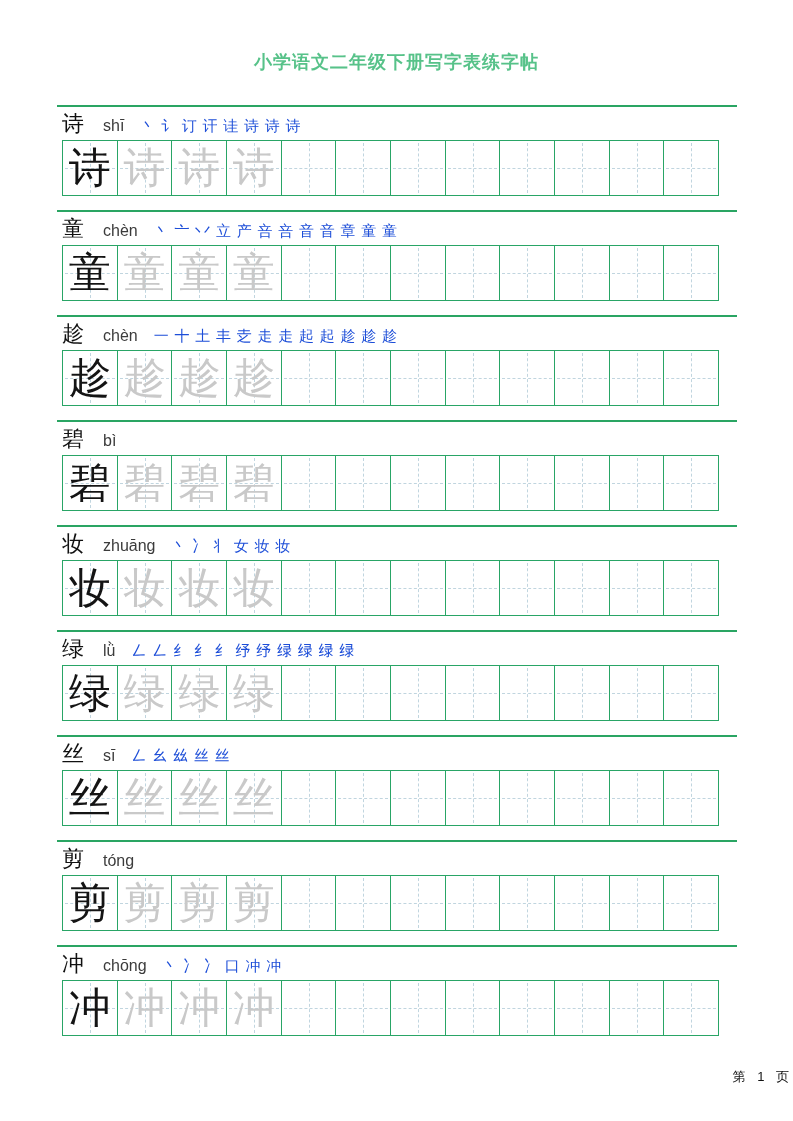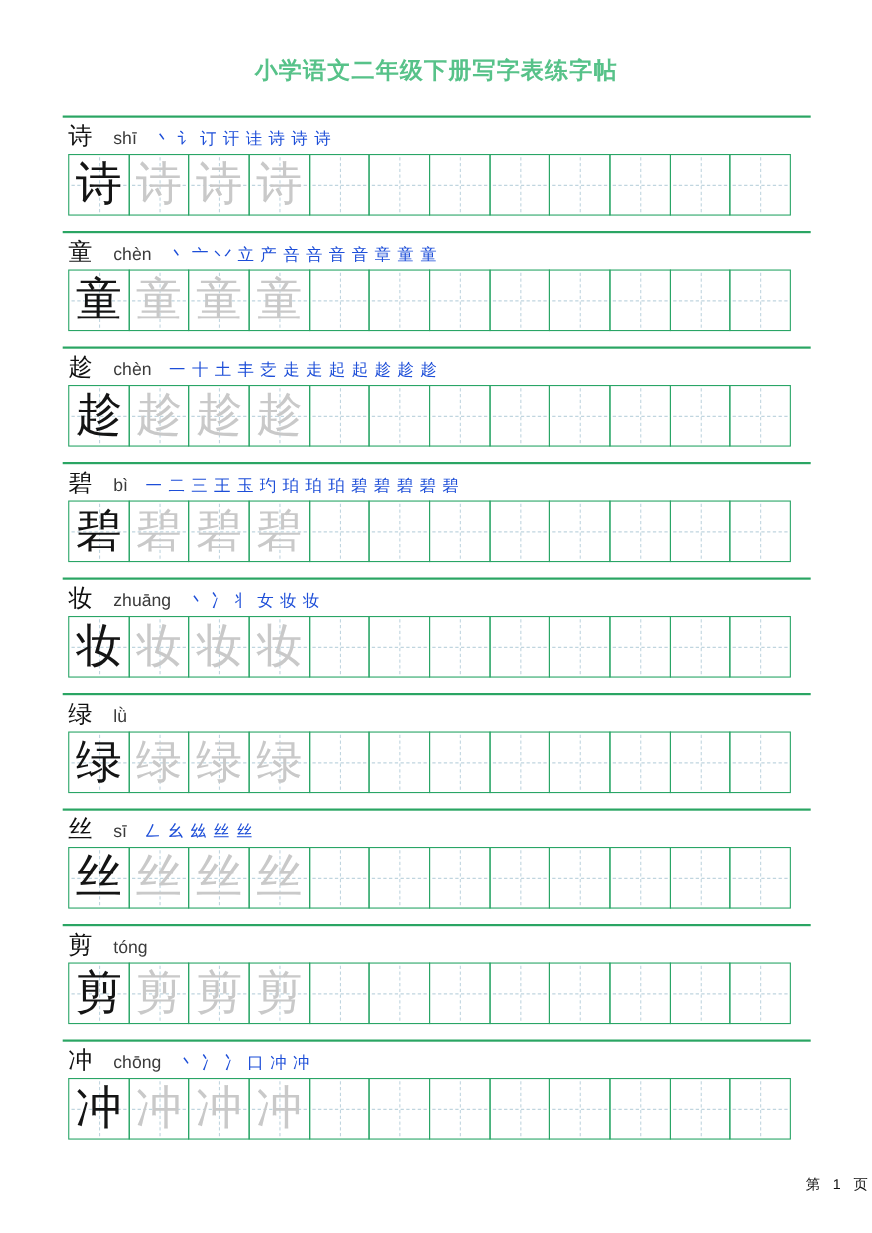--- a/index.html
+++ b/index.html
@@ -4,21 +4,21 @@
 <style>
   html,body{margin:0;padding:0;background:#ffffff;}
   body{
     width:793px;height:1121px;
     font-family:"Liberation Sans",sans-serif;
     color:#222;position:relative;overflow:hidden;
   }
   .page-title{
     padding-top:50px;height:30px;
     text-align:center;
-    font-size:21px;font-weight:bold;letter-spacing:1px;
+    font-size:18px;font-weight:bold;letter-spacing:1px;
     color:#57c289;
     font-family:Liberation Mono, monospace;
   }
   #sections{margin-top:25px;}
   .section{height:105px;}
   .divider{
     height:0;border-top:2px solid #2aa563;
     margin:0 56px 5px 57px;
   }
   .row-header{
@@ -256,21 +256,20 @@
           <div class="cross-v"></div>
         </div>
       </div>
   </div>
 
   <div class="section">
     <div class="divider"></div>
     <div class="row-header">
       <span class="hanzi-label">碧</span>
       <span class="pinyin-label">bì</span>
-      <span class="stroke-strip">一 二 三 王 玉 玓 珀 珀 珀 碧 碧 碧 碧 碧</span>
     </div>
     <div class="grid-row">
         <div class="practice-cell">
           <div class="cross-h"></div>
           <div class="cross-v"></div>
           <div class="cell-char model">碧</div>
         </div>
         <div class="practice-cell">
           <div class="cross-h"></div>
           <div class="cross-v"></div>
@@ -382,20 +381,21 @@
           <div class="cross-v"></div>
         </div>
       </div>
   </div>
 
   <div class="section">
     <div class="divider"></div>
     <div class="row-header">
       <span class="hanzi-label">绿</span>
       <span class="pinyin-label">lǜ</span>
+      <span class="stroke-strip">𠃋 𠃋 纟 纟 纟 纾 纾 绿 绿 绿 绿</span>
     </div>
     <div class="grid-row">
         <div class="practice-cell">
           <div class="cross-h"></div>
           <div class="cross-v"></div>
           <div class="cell-char model">绿</div>
         </div>
         <div class="practice-cell">
           <div class="cross-h"></div>
           <div class="cross-v"></div>

